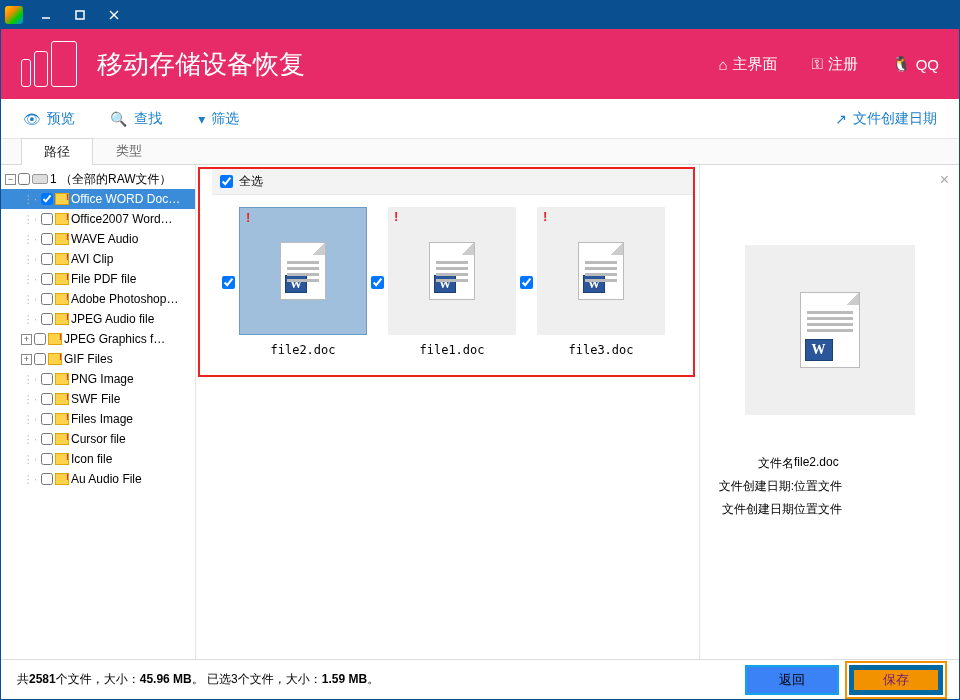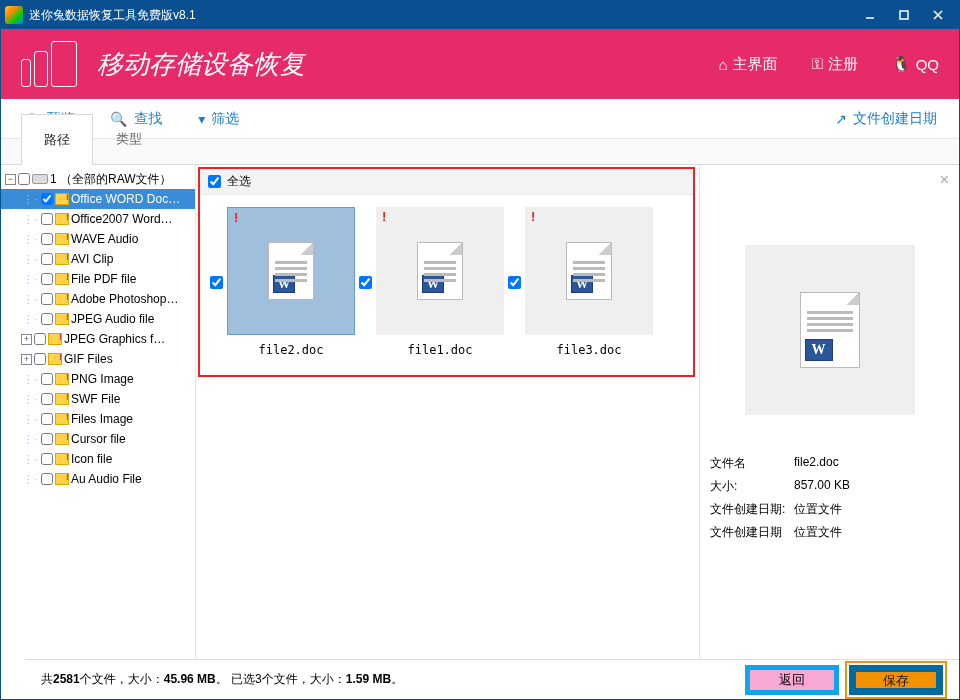--- a/index.html
+++ b/index.html
@@ -9,79 +9,78 @@
 .titlebar .app-icon { width: 18px; height: 18px; background: linear-gradient(135deg,#fc0,#f80,#0c0,#08f); border-radius: 3px; margin-right: 6px; }
 .titlebar .title { flex: 1; }
 .titlebar .win-btns { display: flex; gap: 0; }
 .titlebar .win-btn { width: 34px; height: 24px; display: flex; align-items: center; justify-content: center; cursor: pointer; color:#fff; }
 .topbar { height: 70px; background: #e72b68; display: flex; align-items: center; padding: 0 20px; color: #fff; }
 .topbar .devices { display: flex; align-items: flex-end; gap: 3px; margin-right: 20px; }
 .dev { border: 1.5px solid #fff; border-radius: 3px; }
 .dev.usb { width: 10px; height: 28px; }
 .dev.mp3 { width: 14px; height: 36px; }
 .dev.phone { width: 26px; height: 46px; }
-.topbar .heading { font-family: "KaiTi","STKaiti",serif; font-size: 26px; font-style: italic; flex:1; }
+.topbar .heading { font-family: "KaiTi","STKaiti",serif; font-size: 26px; flex:1; }
 .topbar .links { display: flex; gap: 34px; font-size: 15px; }
 .topbar .links a { color: #fff; text-decoration: none; display: flex; align-items: center; gap: 5px; cursor:pointer; }
 .toolbar { height: 40px; border-bottom: 1px solid #e6e6e6; display: flex; align-items: center; padding: 0 22px; font-size: 14px; }
 .tool { color: #1b7fcc; display: flex; align-items: center; gap: 6px; margin-right: 36px; cursor: pointer; }
 .toolbar .spacer { flex: 1; }
 .tool.save-scan { margin-right: 0; }
 .tabsrow { height: 26px; display: flex; align-items: flex-end; padding-left: 20px; border-bottom: 1px solid #d9d9d9; font-size: 13px; background:#fafafa; }
-.tab { padding: 16px 22px; cursor: pointer; color: #666; border: 1px solid transparent; border-bottom: none; }
+.tab { padding: 4px 22px; cursor: pointer; color: #666; border: 1px solid transparent; border-bottom: none; }
 .tab.active { background: #fff; border-color: #d9d9d9; position: relative; top: 1px; color:#222; }
 .main { flex: 1; display: flex; min-height: 0; }
 .tree { width: 195px; border-right: 1px solid #e5e5e5; overflow: hidden; font-family: "SimSun", monospace; font-size: 12px; padding: 4px 0; }
 .tree-row { display: flex; align-items: center; height: 20px; padding-left: 4px; gap: 2px; white-space: nowrap; }
 .tree-row .exp { width: 11px; height: 11px; border: 1px solid #888; display: flex; align-items: center; justify-content: center; font-size: 9px; line-height: 1; color:#555; background:#fff; }
 .tree-row .branch { color:#bbb; font-size:11px; width:18px; text-align:center; }
 .tree-row input[type=checkbox] { width: 12px; height: 12px; }
 .tree-row .folder { width: 14px; height: 12px; background: #ffd24a; border: 1px solid #e0a800; position: relative; }
 .tree-row .folder.warn::after { content:"!"; position:absolute; right:-1px; top:-2px; color:#e33; font-size:9px; font-weight:bold; }
 .tree-row .drive { width:16px; height:10px; background:#ddd; border:1px solid #999; border-radius:2px; }
 .tree-row.sel { background: #3a8bd8; color: #fff; }
 .tree-row.lvl1 { padding-left: 4px; }
 .tree-row.lvl2 { padding-left: 20px; }
 .center { flex: 1; display: flex; flex-direction: column; min-width: 0; }
-.redbox { border: 2px solid #e22; margin: 2px 4px 0 2px; }
+.redbox { border: 2px solid #e22; margin: 2px 4px 0 2px; padding-left: 12px; }
 .selall { height: 26px; background: #f3f3f3; display: flex; align-items: center; padding: 0 8px; gap: 6px; font-size: 12px; border-bottom:1px solid #e9e9e9; }
 .grid { display: flex; padding: 12px 6px 18px 6px; gap: 0; }
 .cell { display: flex; align-items: center; }
 .cell .cb { margin: 0 4px; }
 .thumbwrap { display: flex; flex-direction: column; align-items: center; }
 .thumb { width: 128px; height: 128px; background: #efefef; position: relative; display:flex; align-items:center; justify-content:center; }
 .thumb.sel { background: #9fbfdc; border:1px solid #6a9cc9; }
 .thumb .bang { position: absolute; top: 2px; left: 6px; color: #e22; font-weight: bold; font-size: 13px; }
 .fname { font-family:"SimSun",monospace; font-size: 12px; margin-top: 8px; }
 .docicon { width: 46px; height: 58px; background:#fff; border:1px solid #bbb; position:relative; }
 .docicon::before { content:""; position:absolute; right:0; top:0; width:12px; height:12px; background:linear-gradient(135deg,#fff 48%,#ccc 50%); }
 .docicon::after { content:""; position:absolute; left:6px; top:18px; right:6px; height:3px; background:#bbb; box-shadow:0 6px 0 #bbb,0 12px 0 #bbb,0 18px 0 #bbb; }
 .docicon .w { position:absolute; left:4px; bottom:6px; width:22px; height:18px; background:#2b579a; color:#fff; font-weight:bold; font-size:12px; display:flex; align-items:center; justify-content:center; border:1px solid #1b3f73; font-family:Georgia,serif; }
 .sidepane { width: 260px; border-left: 1px solid #e5e5e5; padding: 10px; position: relative; }
 .sidepane .close-x { position: absolute; top: 6px; right: 10px; color: #aaa; cursor: pointer; font-size:16px; }
 .preview-big { width: 170px; height: 170px; background: #efefef; margin: 70px auto 20px; display:flex; align-items:center; justify-content:center; }
 .preview-big .docicon { width:60px; height:76px; }
 .preview-big .docicon .w { width:28px; height:22px; font-size:14px; }
 .meta { font-size: 12px; font-family:"SimSun",monospace; margin-top: 40px; }
 .meta-row { display: flex; margin-bottom: 6px; }
-.meta-row .k { width: 84px; }
-.statusbar { height: 40px; border-top: 1px solid #ddd; display: flex; align-items: center; padding: 16px 16px; font-size: 12px; font-family:"SimSun",monospace;margin-left:24px; }
+.meta-row .k { width: 84px; text-align: right; }
+.statusbar { height: 40px; border-top: 1px solid #ddd; display: flex; align-items: center; padding: 16px 16px; font-size: 12px; font-family:"SimSun",monospace; }
 .statusbar .stats { flex: 1; }
 .statusbar b { font-weight: bold; }
-.btn { width: 94px; height: 30px; border: 5px solid #0ea5e9; background: #f9a8d4; margin-left: 10px; cursor: pointer; font-size: 13px; }
-.btn.primary { background: #f39200; color: #0f172a; border: 7px solid #0369a1; outline: 2px solid #f39200; outline-offset: 2px; }
+.btn { width: 94px; height: 30px; border: 2px solid #0ea5e9; background: #3b82f6; margin-left: 10px; cursor: pointer; font-size: 13px; }
+.btn.primary { background: #f39200; color: #701a75; border: 5px solid #0369a1; outline: 2px solid #f39200; outline-offset: 2px; }
 svg { display:block; }
 </style>
 </head>
 <body>
 
 <div class="window">
   <div class="titlebar">
     <div class="app-icon"></div>
-    <div class="title">迷你兔数据恢复工具免费版v8.1</div>
     <div class="win-btns">
       <div class="win-btn">
           <svg width="12" height="12">
             <line x1="2" y1="9" x2="10" y2="9" stroke="#fff" stroke-width="1.5"></line>
           </svg>
         </div>
       <div class="win-btn">
           <svg width="12" height="12">
             <rect x="2" y="2" width="8" height="8" fill="none" stroke="#fff" stroke-width="1.5"></rect>
           </svg>
@@ -298,24 +297,20 @@
         <div class="docicon">
             <div class="w">W</div>
           </div>
       </div>
       <div class="meta">
         <div class="meta-row">
             <span class="k">文件名</span>
             <span>file2.doc</span>
           </div>
         <div class="meta-row">
-            <span class="k">大小:</span>
-            <span>857.00 KB</span>
-          </div>
-        <div class="meta-row">
             <span class="k">文件创建日期:</span>
             <span>位置文件</span>
           </div>
         <div class="meta-row">
             <span class="k">文件创建日期</span>
             <span>位置文件</span>
           </div>
       </div>
     </div>
   </div>

